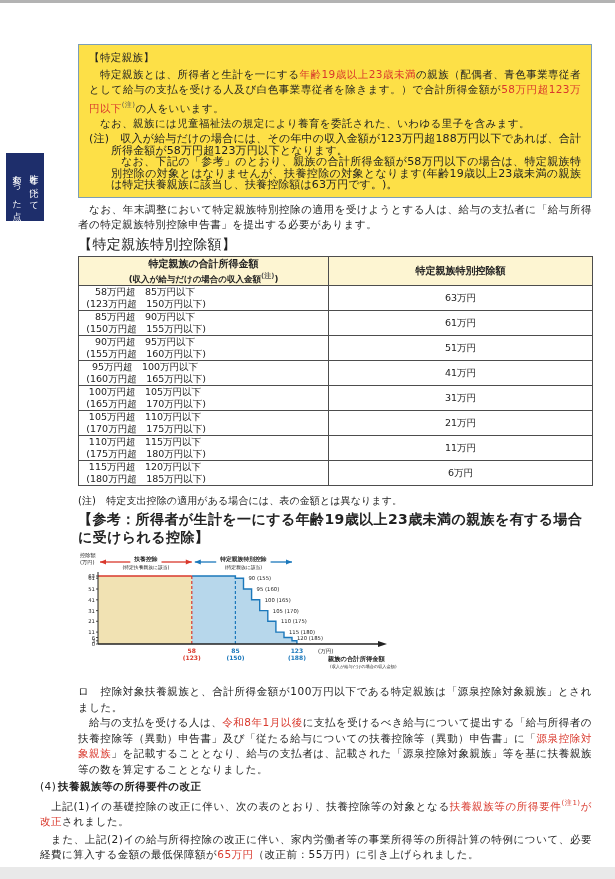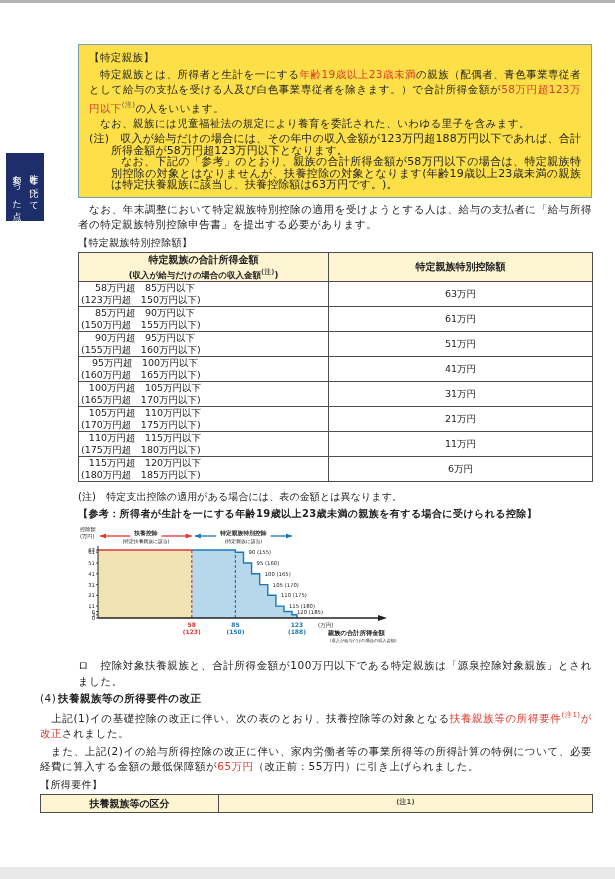--- a/index.html
+++ b/index.html
@@ -34,34 +34,34 @@
     padding:5px 10px 6px 10px;box-sizing:border-box;
     font-size:10.5px;letter-spacing:0.4px;line-height:15.5px;
   }
   .info-box .box-title{margin:0 0 1px 0;}
   .info-box p{margin:0;text-align:justify;}
   .box-note{font-size:11px;line-height:11.5px;letter-spacing:0.1px;margin-top:2px;}
   .box-note .n1{padding-left:22px;text-indent:-22px;margin:0;}
   .box-note .n2{padding-left:22px;text-indent:10px;margin:0;}
 
   .para{font-size:10.5px;letter-spacing:0.5px;line-height:15.5px;margin:4px 0 0 0;text-align:justify;}
-  .label-line{font-size:10px;font-weight:bold;letter-spacing:0.4px;margin-top:3px;}
+  .label-line{font-size:14px;font-weight:bold;letter-spacing:0.4px;margin-top:3px;}
   .label-line.plain{font-weight:normal;}
 
   
   table{border-collapse:collapse;width:100%;table-layout:fixed;padding-left:39px;}
   th,td{border:1px solid #4d4d4d;padding:0 3px;box-sizing:border-box;}
   th{background:#fdf5d2;font-weight:bold;}
 
   .t1{margin-top:2px;font-size:9.5px;}
   .t1 th{font-size:10px;line-height:12px;padding:1px 2px;}
   .t1 th .sub{font-size:8.5px;font-weight:bold;}
   .t1 td{height:12px;line-height:12px;padding:0 2px;}
   .t1 .c1 .range{display:inline-block;width:128px;text-align:center;}
-  .t1 .c1 .paren{display:inline-block;width:125px;text-align:left;}
+  .t1 .c1 .paren{display:inline-block;width:125px;text-align:right;}
   .t1 .c2{text-align:center;}
   .t1 col.w1{width:250px;} .t1 col.w2{width:264px;}
 
   .small-note{font-size:10px;letter-spacing:0.1px;margin-top:8px;}
 
   .chart-wrap{margin-top:2px;}
 
   .ro-para{font-size:10.5px;letter-spacing:0.5px;line-height:15.5px;margin-top:3px;text-align:justify;}
   .ro-para .l1{margin:0;}
   .ro-para .l2{margin:0;text-indent:11px;}
@@ -215,20 +215,21 @@
           <line x1="192.6" y1="13" x2="214" y2="13" stroke="#1b78bb" stroke-width="1.3"></line>
           <path d="M116.8,13 l6,-2.6 l0,5.2 Z" fill="#1b78bb"></path>
           <path d="M214,13 l-6,-2.6 l0,5.2 Z" fill="#1b78bb"></path>
           <text x="165.4" y="12" text-anchor="middle" font-size="5.8" font-weight="bold" fill="#222222">特定親族特別控除</text>
           <text x="165.4" y="19.5" text-anchor="middle" font-size="4.8" fill="#222222">(特定親族に該当)</text>
         </svg>
     </div>
 
     <div class="ro-para">
       <p class="l1"><span>ロ</span>　<span>控除対象扶養親族と、合計所得金額が100万円以下である特定親族は「源泉控除対象親族」とされました。</span></p>
+      <p class="l2"><span>給与の支払を受ける人は、</span><span class="red">令和8年1月以後</span><span>に支払を受けるべき給与について提出する「給与所得者の扶養控除等（異動）申告書」及び「従たる給与についての扶養控除等（異動）申告書」に「</span><span class="red">源泉控除対象親族</span><span>」を記載することとなり、給与の支払者は、記載された「源泉控除対象親族」等を基に扶養親族等の数を算定することとなりました。</span></p>
     </div>
   </div>
 
   <div class="sec4">
     <p class="sec4-head"><span class="num">(4)</span><span>扶養親族等の所得要件の改正</span></p>
     <p class="para"><span>　上記(1)イの基礎控除の改正に伴い、次の表のとおり、扶養控除等の対象となる</span><span class="red">扶養親族等の所得要件</span><sup class="red">(注1)</sup><span class="red">が改正</span><span>されました。</span></p>
     <p class="para"><span>　また、上記(2)イの給与所得控除の改正に伴い、家内労働者等の事業所得等の所得計算の特例について、必要経費に算入する金額の最低保障額が</span><span class="red">65万円</span><span>（改正前：55万円）に引き上げられました。</span></p>
 
     <div class="label-line plain">【所得要件】</div>
 

